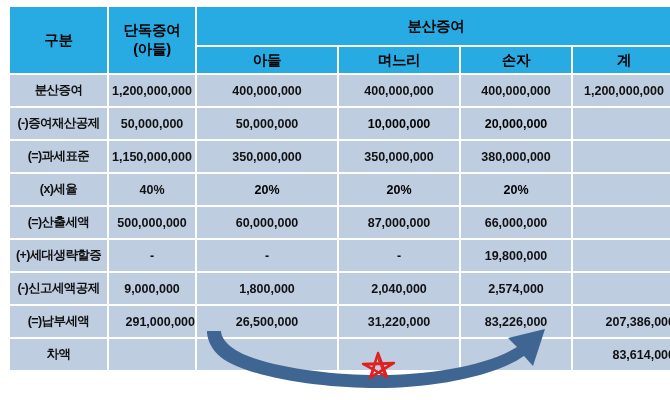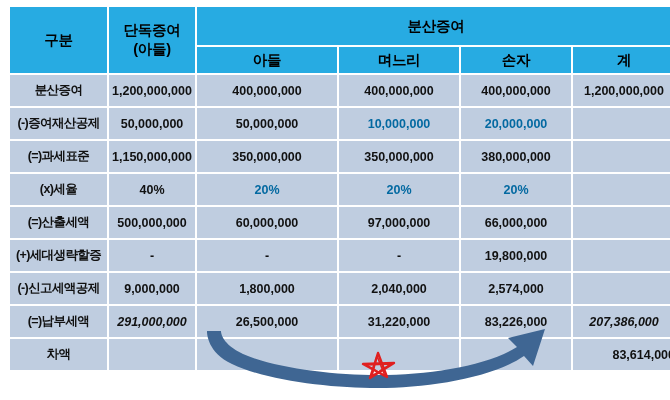--- a/index.html
+++ b/index.html
@@ -72,28 +72,27 @@
     text-align: center;
     font-size: 12.5px;
     letter-spacing: -0.6px;
   }
   .num {
     text-align: center;
     padding-right: 7px;
     font-size: 12.5px;
     font-family: "Liberation Sans", "DejaVu Sans", sans-serif;
   }
-  .num.red { color: #0369a1; }
+  .num.red { color: #000000; }
 
   td.hl {
     background: #0000ee;
     color: #ffffff;
-    text-align: center;
+    text-align: right;
     padding-right: 0;
-    font-style: italic;
   }
   td.diff {
     color: #ee2222;
     font-size: 15px;
     text-align: right;
     padding-right: 7px;
     background: #bfcde0;
   }
 
   
@@ -173,21 +172,21 @@
           <td class="num">40%</td>
           <td class="num red">20%</td>
           <td class="num red">20%</td>
           <td class="num red">20%</td>
           <td class="num"></td>
         </tr>
         <tr>
           <td class="lbl">(=)산출세액</td>
           <td class="num">500,000,000</td>
           <td class="num">60,000,000</td>
-          <td class="num">97,000,000</td>
+          <td class="num">87,000,000</td>
           <td class="num">66,000,000</td>
           <td class="num"></td>
         </tr>
         <tr>
           <td class="lbl">(+)세대생략할증</td>
           <td class="num">-</td>
           <td class="num">-</td>
           <td class="num">-</td>
           <td class="num">19,800,000</td>
           <td class="num"></td>

